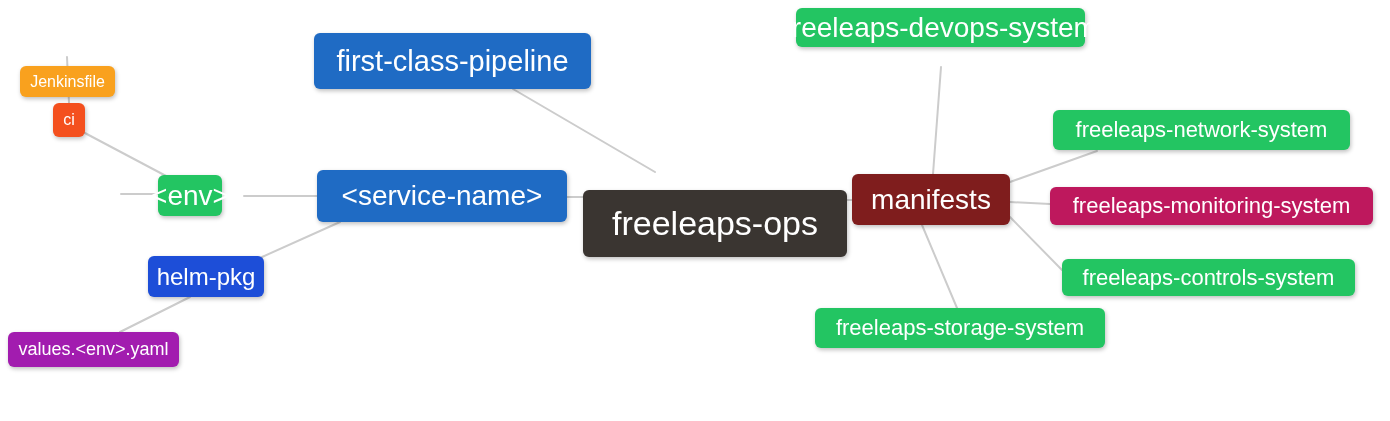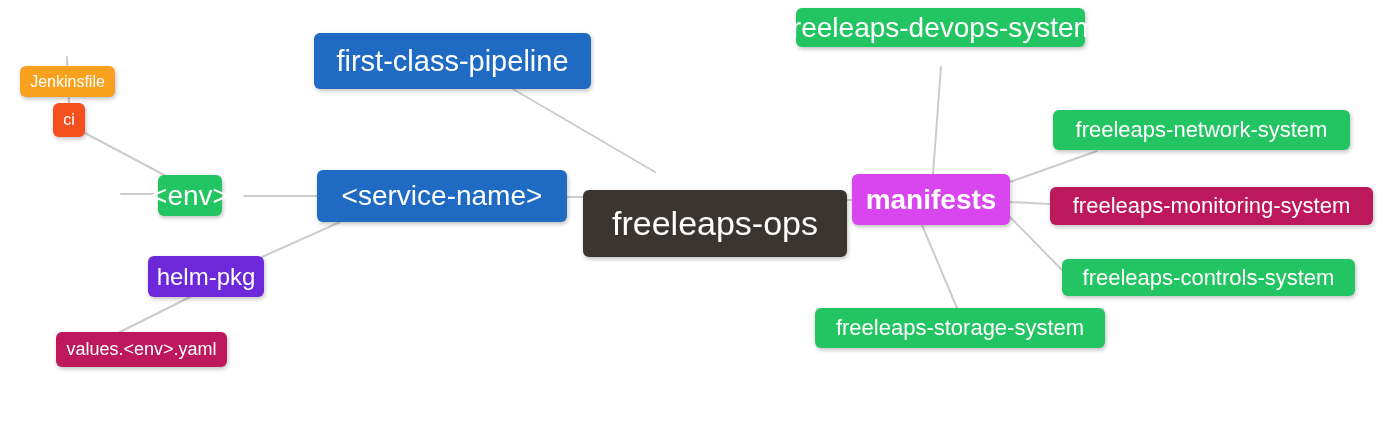--- a/index.html
+++ b/index.html
@@ -80,25 +80,25 @@
     <line class="edge" x1="933" y1="174" x2="941" y2="67" style="stroke: rgb(204, 204, 204);"></line>
     <line class="edge" x1="1010" y1="182" x2="1097" y2="151" style="stroke: rgb(204, 204, 204);"></line>
     <line class="edge" x1="1010" y1="202" x2="1050" y2="204" style="stroke: rgb(204, 204, 204);"></line>
     <line class="edge" x1="1010" y1="217" x2="1062" y2="270" style="stroke: rgb(204, 204, 204);"></line>
     <line class="edge" x1="922" y1="225" x2="957" y2="308" style="stroke: rgb(204, 204, 204);"></line>
   </svg>
 
   <div class="node c-orange n-jenkinsfile" style="background-color: rgb(249, 161, 30); margin-top: 40px;">Jenkinsfile</div>
   <div class="node c-red    n-ci" style="background-color: rgb(244, 80, 30);">ci</div>
   <div class="node c-green  n-env" style="background-color: rgb(35, 197, 98);">&lt;env&gt;</div>
-  <div class="node c-green  n-helm-pkg" style="background-color: #6d28d9;">helm-pkg</div>
-  <div class="node c-red    n-values" style="background-color: #be185d; margin-left: 48px;">values.&lt;env&gt;.yaml</div>
+  <div class="node c-green  n-helm-pkg" style="background-color: #1d4ed8;">helm-pkg</div>
+  <div class="node c-red    n-values" style="background-color: #a21caf;">values.&lt;env&gt;.yaml</div>
   <div class="node c-blue   n-pipeline" style="background-color: rgb(31, 107, 196);">first-class-pipeline</div>
   <div class="node c-blue   n-service-name" style="background-color: rgb(31, 107, 196);">&lt;service-name&gt;</div>
   <div class="node c-dark   n-root" style="background-color: rgb(58, 53, 49);">freeleaps-ops</div>
-  <div class="node c-blue   n-manifests" style="background-color: #d946ef; font-weight: bold;">manifests</div>
+  <div class="node c-blue   n-manifests" style="background-color: #7f1d1d;">manifests</div>
   <div class="node c-green  n-devops" style="background-color: rgb(35, 197, 98);">freeleaps-devops-system</div>
   <div class="node c-green  n-network" style="background-color: rgb(35, 197, 98);">freeleaps-network-system</div>
   <div class="node c-green  n-monitoring" style="background-color: #be185d;">freeleaps-monitoring-system</div>
   <div class="node c-green  n-controls" style="background-color: rgb(35, 197, 98);">freeleaps-controls-system</div>
   <div class="node c-green  n-storage" style="background-color: rgb(35, 197, 98);">freeleaps-storage-system</div>
 
 </div>
 
 </body></html>

